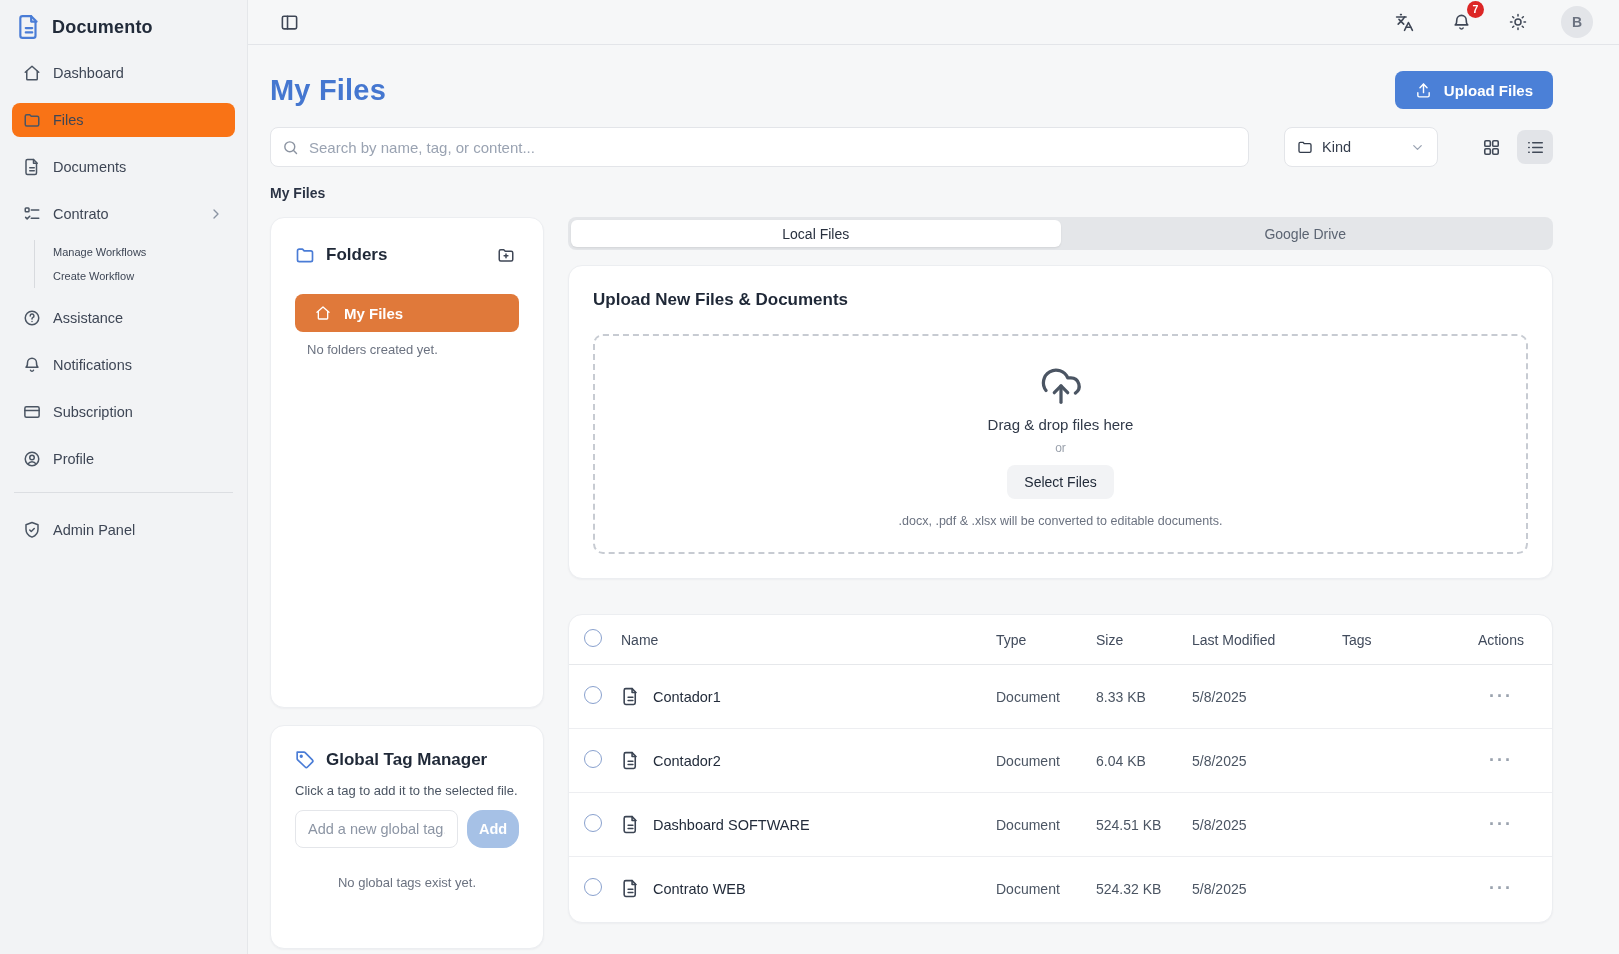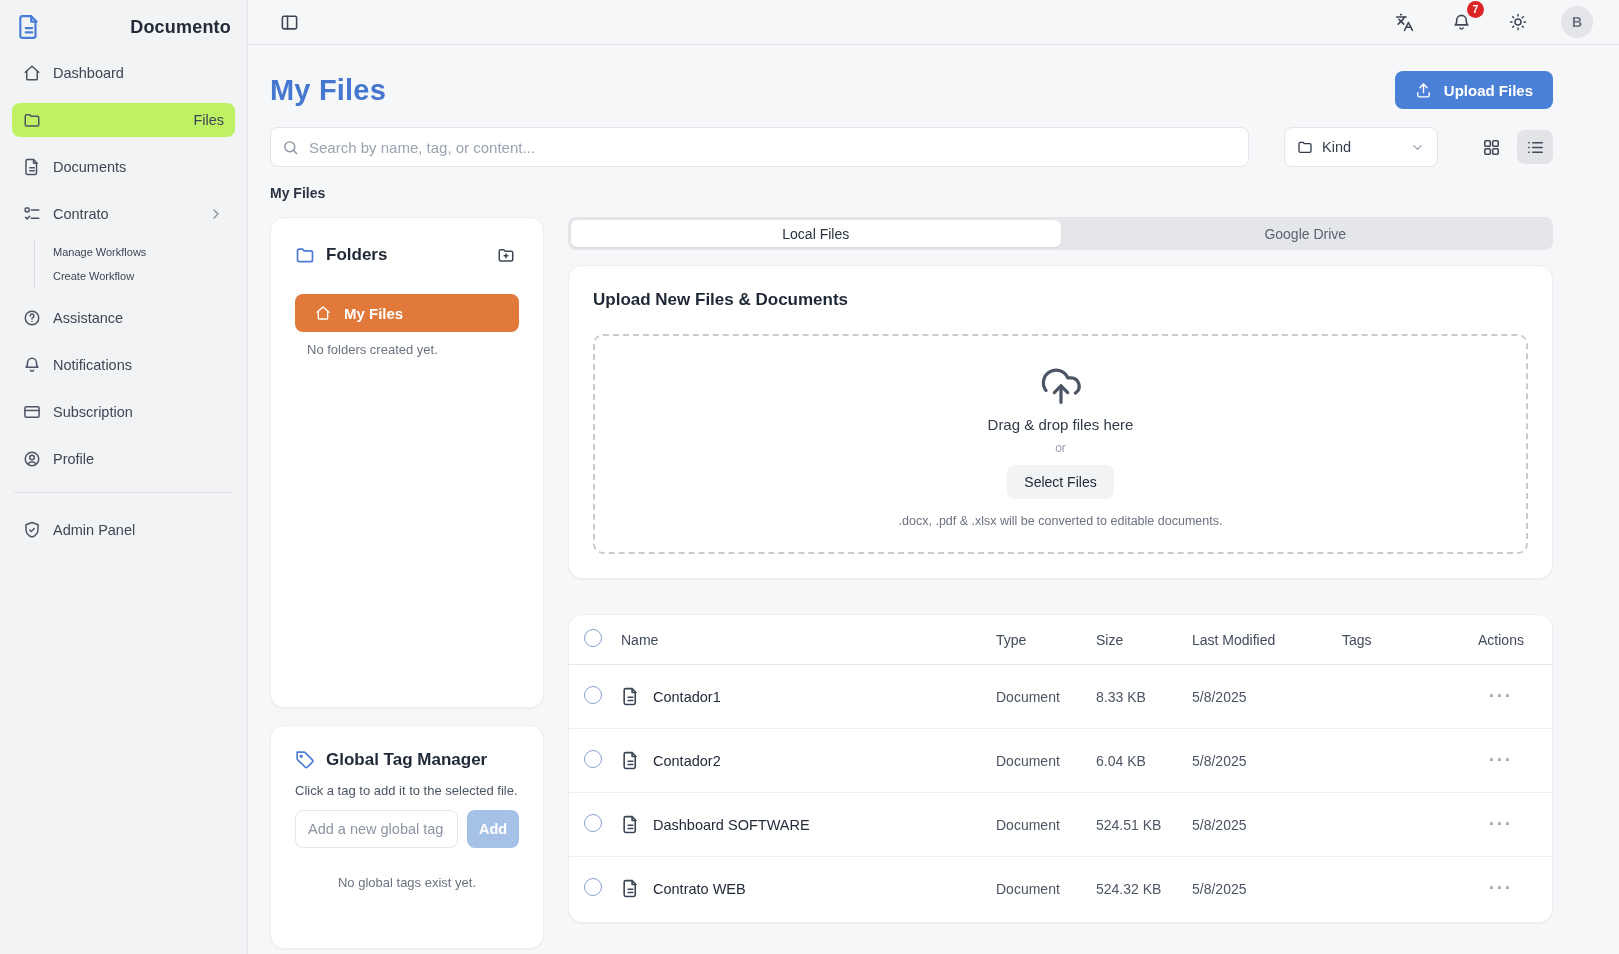--- a/index.html
+++ b/index.html
@@ -6,27 +6,27 @@
   html,body { width:1619px; height:954px; overflow:hidden; }
   body { font-family:"Liberation Sans", sans-serif; background:#f6f7f8; color:#2b3445; }
   .app { display:flex; width:100%; height:100%; }
 
   
   .ic { display:inline-block; vertical-align:middle; flex:none; }
   .ic svg { display:block; fill:none; stroke:currentColor; stroke-width:2; stroke-linecap:round; stroke-linejoin:round; }
 
   
   .sidebar { width:248px; height:100%; background:#f2f3f5; border-right:1px solid #e5e7ea; padding:10px 12px; flex:none; }
-  .logo-row { display:flex; align-items:center; gap:20px; padding:4px 4px 16px 4px; cursor:pointer;justify-content:space-between; }
+  .logo-row { display:flex; align-items:center; gap:10px; padding:4px 4px 16px 4px; cursor:pointer; }
   .logo-row .ic { color:#4a7cd6; }
   .logo-text { font-size:18px; font-weight:700; color:#222b3a; letter-spacing:.2px; }
   .nav-item { display:flex; align-items:center; gap:12px; padding:8px 11px; border-radius:8px; margin-bottom:13px;
               font-size:14.5px; color:#3e4655; cursor:pointer; }
   .nav-item .ic { color:#4b5563; }
-  .nav-item.active { background:#bef264;justify-content:space-between; }
+  .nav-item.active { background:#f97316; }
   .nav-item .chev { margin-left:auto; color:#8a93a2; }
   .subnav { margin:-4px 0 13px 22px; border-left:1px solid #d8dade; padding-left:14px; }
   .subnav-item { padding:6px 4px; font-size:11px; color:#3e4655; cursor:pointer; }
   .side-divider { border:none; border-top:1px solid #dcdee2; margin:16px 2px 20px 2px; }
 
   
   .main { flex:1; display:flex; flex-direction:column; min-width:0; }
   .topbar { height:45px; flex:none; display:flex; align-items:center; padding:0 26px 0 28px; border-bottom:1px solid #e3e5e9; }
   .icon-btn { background:none; border:none; cursor:pointer; color:#3f4756; display:flex; align-items:center; justify-content:center; padding:4px; }
   .topbar-right { margin-left:auto; display:flex; align-items:center; gap:30px; }
@@ -71,21 +71,21 @@
   .root-btn { margin-top:26px; width:100%; height:38px; border:none; border-radius:8px; background:#e0793a; color:#fff;
               font-size:15px; font-weight:600; font-family:inherit; display:flex; align-items:center; gap:13px; padding:0 0 0 20px; cursor:pointer; }
   .folders-empty { margin:10px 0 0 12px; font-size:13px; color:#6b7280; }
 
   .tag-card { padding:24px; min-height:224px; }
   .tag-hint { margin-top:13px; font-size:13px; color:#4b5563; }
   .tag-row { margin-top:12px; display:flex; gap:9px; }
   .tag-input { flex:1; min-width:0; height:38px; border:1px solid #e4e6ea; border-radius:8px; padding:0 12px; font-size:14.5px;
                font-family:inherit; color:#2b3445; outline:none; background:#fff; }
   .tag-input::placeholder { color:#8c95a4; }
-  .tag-add-btn { width:52px; height:38px; border:none; border-radius:8px; background:#a6c1e6; color:#fff; font-size:14.5px;
+  .tag-add-btn { width:52px; height:38px; border:none; border-radius:16px; background:#a6c1e6; color:#fff; font-size:14.5px;
                  font-weight:700; font-family:inherit; cursor:pointer; }
   .tag-empty { margin-top:27px; text-align:center; font-size:13px; color:#6b7280; }
 
   
   .right-col { flex:1; min-width:0; }
   .tabs { height:33px; background:#e4e6e9; border-radius:8px; padding:3px; display:flex; }
   .tab { flex:1; display:flex; align-items:center; justify-content:center; font-size:14px; color:#5b6472; border-radius:6px; cursor:pointer; }
   .tab.active { background:#fff; color:#28303e; box-shadow:0 1px 2px rgba(0,0,0,.08); }
 
   .upload-card { margin-top:15px; padding:24px; }

